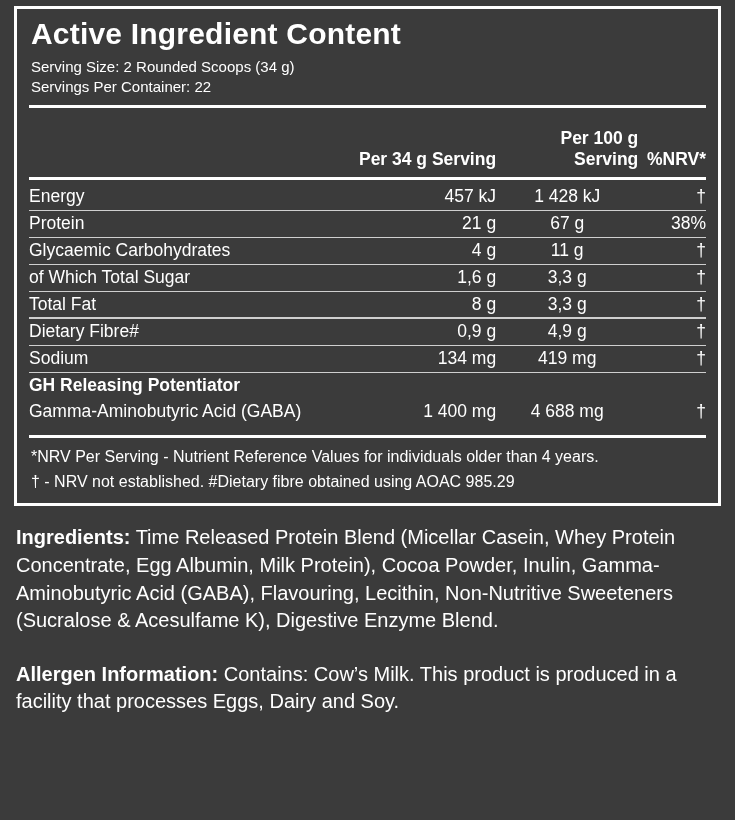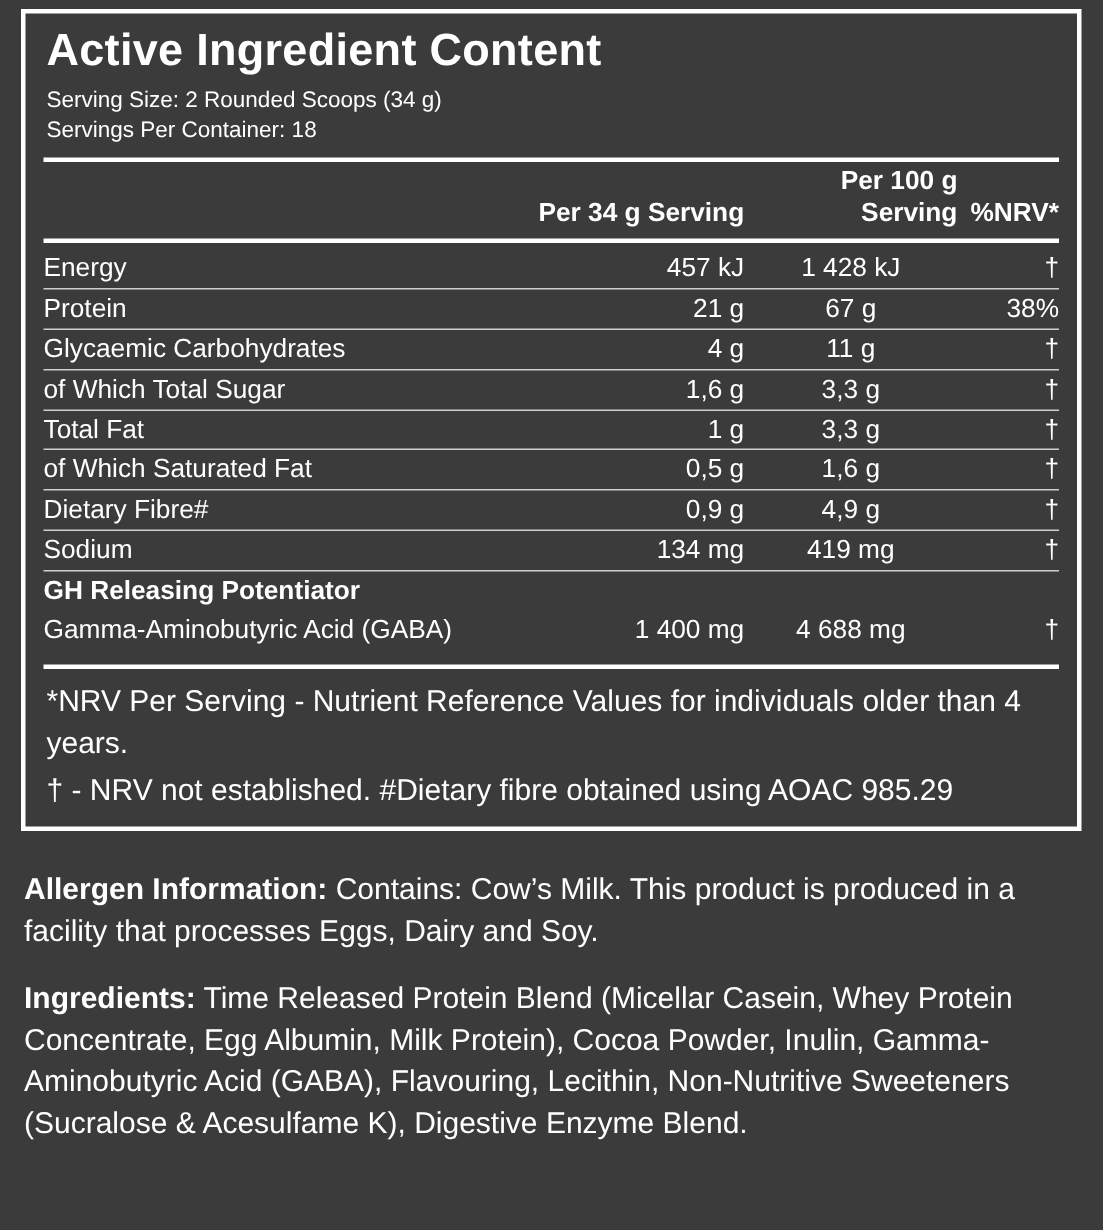--- a/index.html
+++ b/index.html
@@ -49,21 +49,21 @@
   
   table.nutri {
     width: 100%;
     border-collapse: collapse;
     font-size: 17.5px;
     table-layout: fixed;
   }
   table.nutri th {
     font-weight: bold;
     text-align: right;
-    padding: 2px 0 5px 0;
+    padding: 20px 0 5px 0;
     font-size: 17.5px;
     vertical-align: bottom;
   }
   table.nutri td {
     padding: 2px 0 2px 0;
     vertical-align: bottom;
     line-height: 1.25;
   }
   .col-name { width: 47%; text-align: left; }
   .col-a    { width: 22%; text-align: right; }
@@ -77,21 +77,21 @@
   .hline {
     height: 1px;
     background: #cfcfcf;
     width: 100%;
   }
   .indent { padding-left: 18px; }
   .bold { font-weight: bold; }
   .gh-row td { padding-top: 6px; }
 
   .footnote {
-    font-size: 20px;
+    font-size: 16px;
     line-height: 1.42;
     margin-top: 8px;
     margin-left: 2px;
   }
 
   
   .para {
     font-size: 20px;
     line-height: 1.38;
     margin: 18px 2px 0 2px;
@@ -106,21 +106,21 @@
 </head>
 <body>
 
 <div class="page">
 
   <div class="panel">
 
     <div class="panel-title">Active Ingredient Content</div>
 
     <div class="serving-line">Serving Size: 2 Rounded Scoops (34 g)</div>
-    <div class="serving-line">Servings Per Container: 18</div>
+    <div class="serving-line">Servings Per Container: 22</div>
 
     <div class="rule"></div>
 
     <table class="nutri">
       <colgroup>
         <col class="col-name">
           <col class="col-a">
           <col class="col-b">
           <col class="col-c">
       </colgroup>
@@ -182,36 +182,30 @@
           <td class="col-c">†</td>
         </tr>
         <tr class="divider">
             <td colspan="4">
               <div class="hline"></div>
             </td>
           </tr>
 
         <tr>
           <td>Total Fat</td>
-          <td class="col-a">1 g</td>
+          <td class="col-a">8 g</td>
           <td class="col-b">3,3 g</td>
           <td class="col-c">†</td>
         </tr>
         <tr class="divider">
             <td colspan="4">
               <div class="hline"></div>
             </td>
           </tr>
 
-        <tr>
-          <td class="indent">of Which Saturated Fat</td>
-          <td class="col-a">0,5 g</td>
-          <td class="col-b">1,6 g</td>
-          <td class="col-c">†</td>
-        </tr>
         <tr class="divider">
             <td colspan="4">
               <div class="hline"></div>
             </td>
           </tr>
 
         <tr>
           <td>Dietary Fibre#</td>
           <td class="col-a">0,9 g</td>
           <td class="col-b">4,9 g</td>
@@ -247,21 +241,21 @@
         </tr>
       </tbody>
     </table>
 
     <div class="rule" style="margin-top:10px;"></div>
 
     <div class="footnote">*NRV Per Serving - Nutrient Reference Values for individuals older than 4 years.</div>
     <div class="footnote" style="margin-top:2px;">† - NRV not established. #Dietary fibre obtained using AOAC 985.29</div>
   </div>
 
+  <p class="para">
+    <span class="lead">Ingredients:</span><span> Time Released Protein Blend (Micellar Casein, Whey Protein Concentrate, Egg Albumin, Milk Protein), Cocoa Powder, Inulin, Gamma-Aminobutyric Acid (GABA),  Flavouring, Lecithin, Non-Nutritive Sweeteners (Sucralose &amp; Acesulfame K), Digestive Enzyme Blend.</span>
+  </p>
+
   <p class="para allergen">
     <span class="lead">Allergen Information:</span><span> Contains: Cow’s Milk. This product is produced in a facility that processes Eggs, Dairy and Soy.</span>
   </p>
 
-  <p class="para">
-    <span class="lead">Ingredients:</span><span> Time Released Protein Blend (Micellar Casein, Whey Protein Concentrate, Egg Albumin, Milk Protein), Cocoa Powder, Inulin, Gamma-Aminobutyric Acid (GABA),  Flavouring, Lecithin, Non-Nutritive Sweeteners (Sucralose &amp; Acesulfame K), Digestive Enzyme Blend.</span>
-  </p>
-
 </div>
 
 </body></html>

